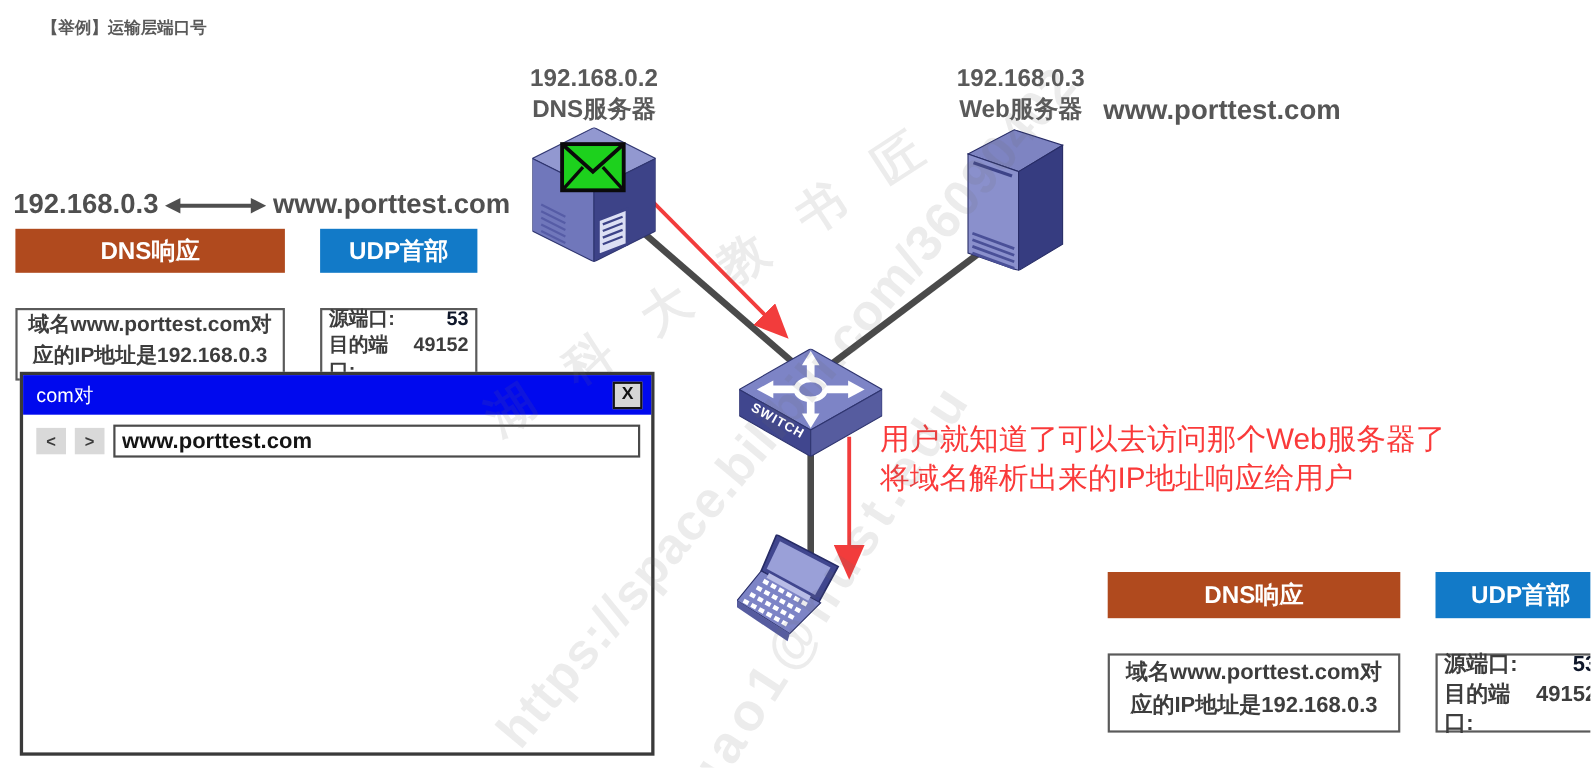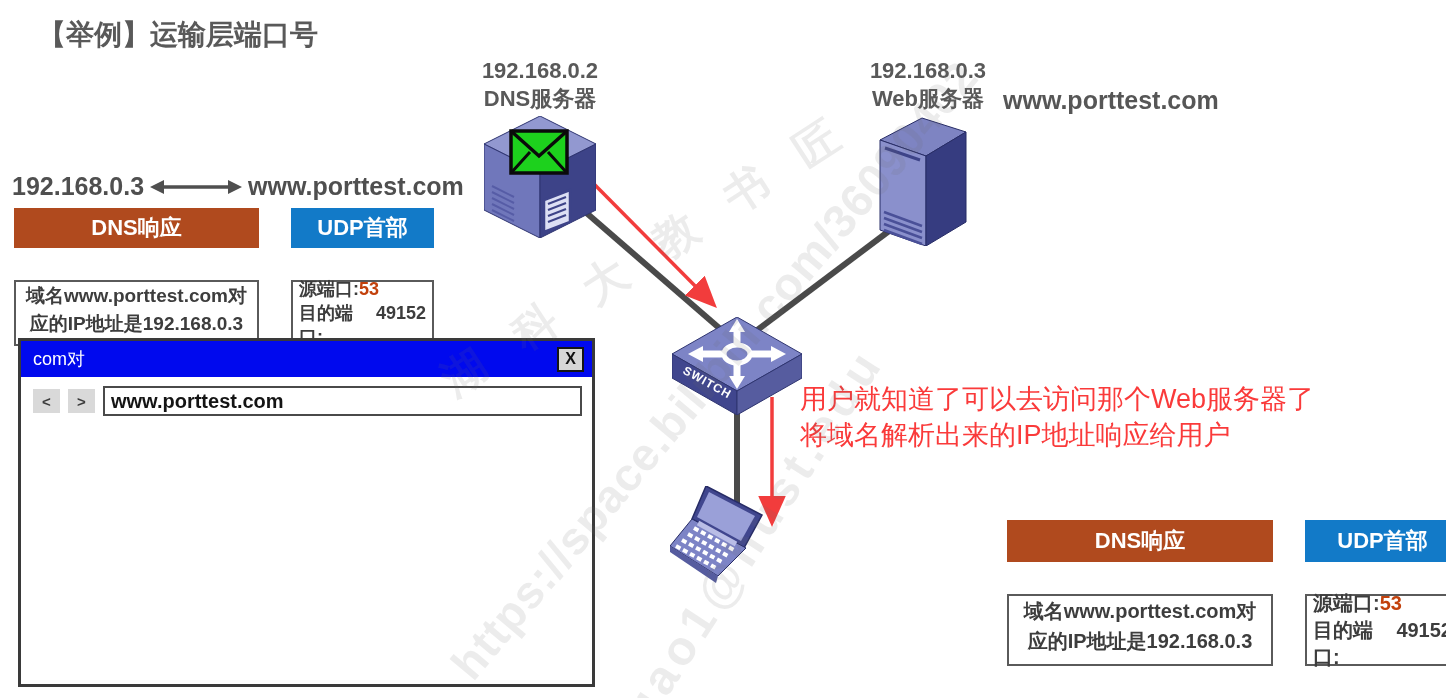--- a/index.html
+++ b/index.html
@@ -2,21 +2,21 @@
 <html><head>
 <meta charset="utf-8">
 <style>
   * { margin:0; padding:0; box-sizing:border-box; }
   body { font-family:"Liberation Sans", sans-serif; background:#fff; }
   #canvas { position:relative; width:1446px; height:698px; background:#ffffff; overflow:hidden; }
 
   .abs { position:absolute; }
 
   
-  .slide-title { left:38px; top:16px; font-size:28px; font-weight:bold; color:#595959; }
+  .slide-title { left:38px; top:16px; font-size:15px; font-weight:bold; color:#595959; }
   .dev-label { text-align:center; font-size:22px; font-weight:bold; color:#595959; line-height:1.28; }
   .big-domain { left:1003px; top:86px; font-size:25px; font-weight:bold; color:#565656; }
 
   .mapping { left:12px; top:172px; display:flex; align-items:center; gap:6px;
              font-size:25px; font-weight:bold; color:#4f4f4f; }
 
   .annotation { left:800px; top:382px; font-size:27px; line-height:1.32;
                 color:#fa3a3a; font-weight:500; }
 
   
@@ -24,21 +24,21 @@
   .dns-table .hdr { color:#fff; font-weight:bold; font-size:22px;
                     display:flex; align-items:center; justify-content:center; }
   .dns-table .hdr.resp { background:#b04a1e; }
   .dns-table .hdr.udp  { background:#127ac8; }
   .dns-table .cell { background:#fff; border:2px solid #5a5a5a; color:#3d3d3d; font-weight:bold; }
   .dns-table .cell.body { display:flex; flex-direction:column; 
                           align-items:center; text-align:center; }
   .dns-table .cell.ports { display:flex; flex-direction:column; justify-content:center;
                            padding:2px 6px; }
   .dns-table .prow { display:flex; align-items:baseline; }
-  .port53 { color:#c2410c; flex:1; text-align:left; }
+  .port53 { color:#0f172a; flex:1; text-align:right; }
 
   #table-left  { left:14px;  top:208px; width:392px; grid-template-columns:245px 143px;
                  grid-template-rows:40px 66px; }
   #table-left  .cell.body  { font-size:19px; line-height:1.45; }
   #table-left  .cell.ports { font-size:18px; }
 
   #table-right { left:1007px; top:520px; width:425px; grid-template-columns:266px 155px;
                  grid-template-rows:42px 72px; }
   #table-right .cell.body  { font-size:20px; line-height:1.5; }
   #table-right .cell.ports { font-size:20px; }

